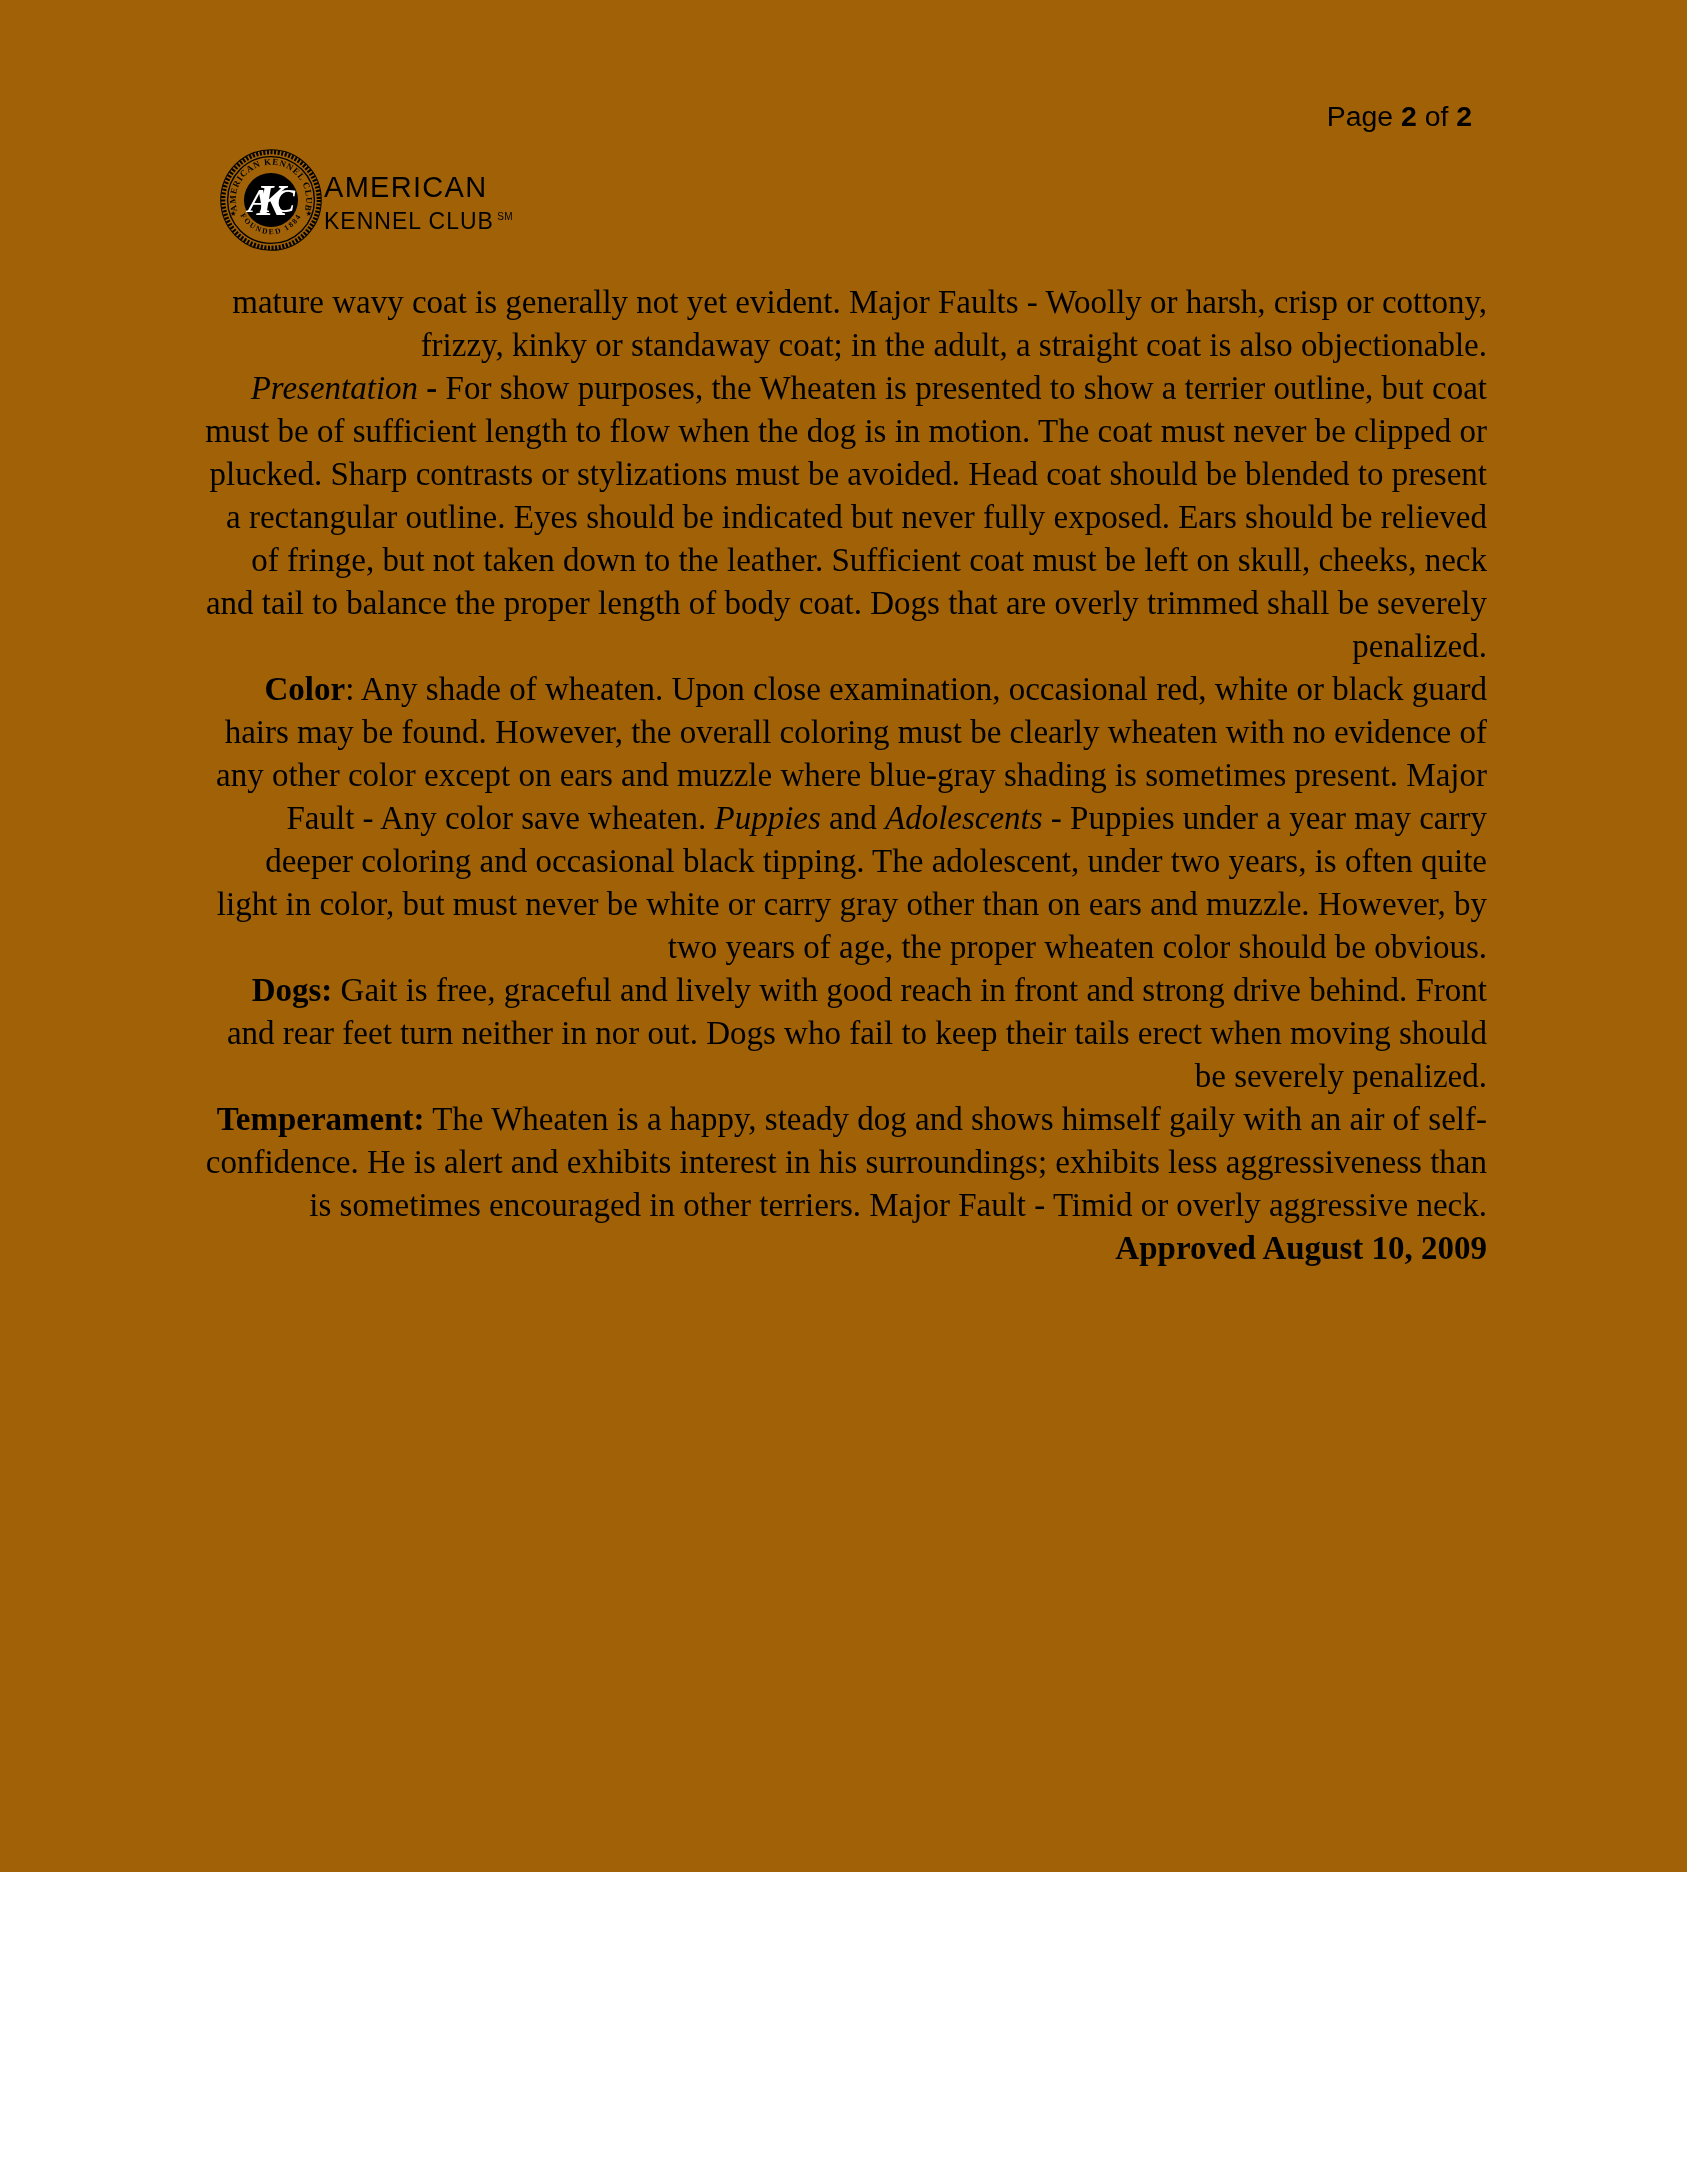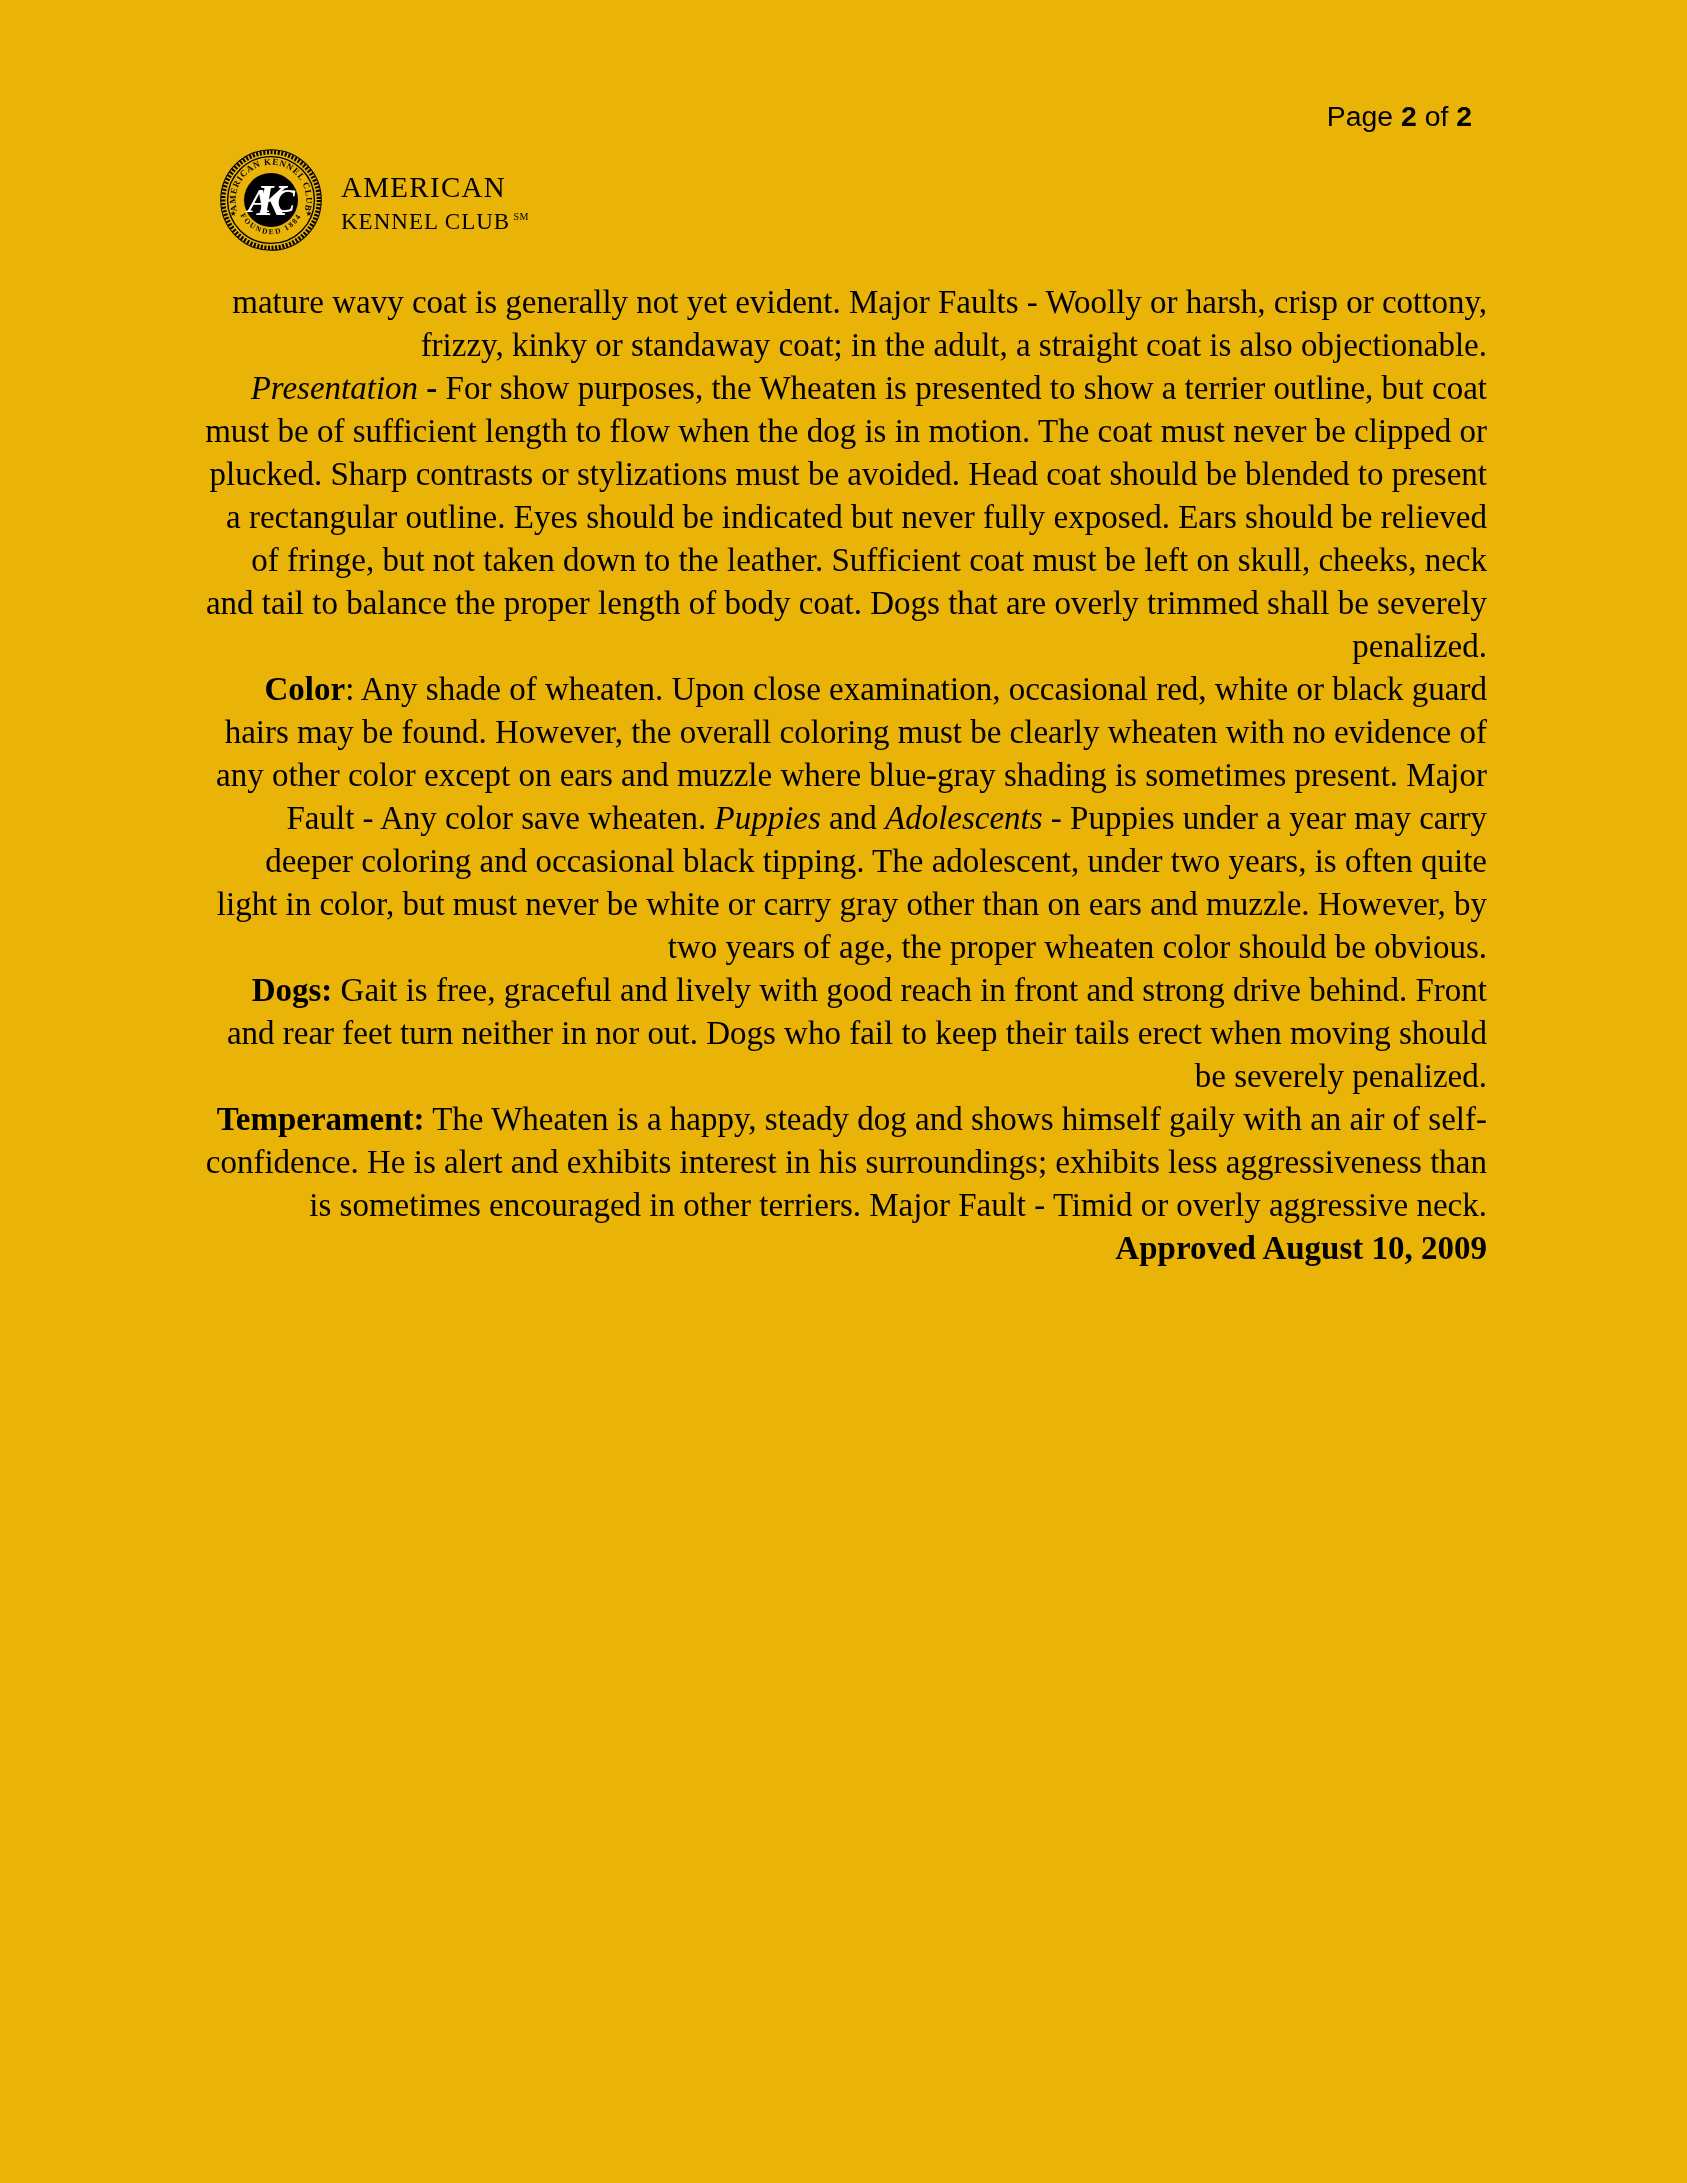--- a/index.html
+++ b/index.html
@@ -1,20 +1,20 @@
 <!DOCTYPE html>
 <html style="font-size:10.6px"><head>
 <meta charset="utf-8">
 <style>
   html, body { margin: 0; padding: 0; background: #ffffff; }
   .page {
     position: relative;
     width: 1687px;
-    height: 2183px;
-    background: #eab308;
+    height: 1872px;
+    background: #a16207;
     color: #000000;
     font-family: "Liberation Serif", serif;
     overflow: hidden;
   }
 
   
   .page-label {
     position: absolute;
     top: 99px;
     right: 215px;
@@ -42,21 +42,21 @@
     font-family: "Liberation Serif", serif;
     font-weight: bold;
     letter-spacing: 2.6px;
   }
   .monogram-letter {
     font-family: "Liberation Serif", serif;
     font-style: italic;
     font-weight: bold;
     fill: #ffffff;
   }
-  .wordmark { margin-left: 17px; padding-top: 25px; font-family: Liberation Serif, serif; }
+  .wordmark { padding-top: 25px; font-family: Liberation Sans, sans-serif; }
   .wordmark-line1 { font-size: 29px; line-height: 30px; letter-spacing: 1.3px; }
   .wordmark-line2 { font-size: 23px; line-height: 29px; letter-spacing: 1px; }
   .service-mark { font-size: 10px; vertical-align: 9.3px; letter-spacing: 0.3px; margin-left: 3.3px; }
 
   
   .doc-body {
     position: absolute;
     left: 197px;
     top: 281px;
     width: 1290px;

